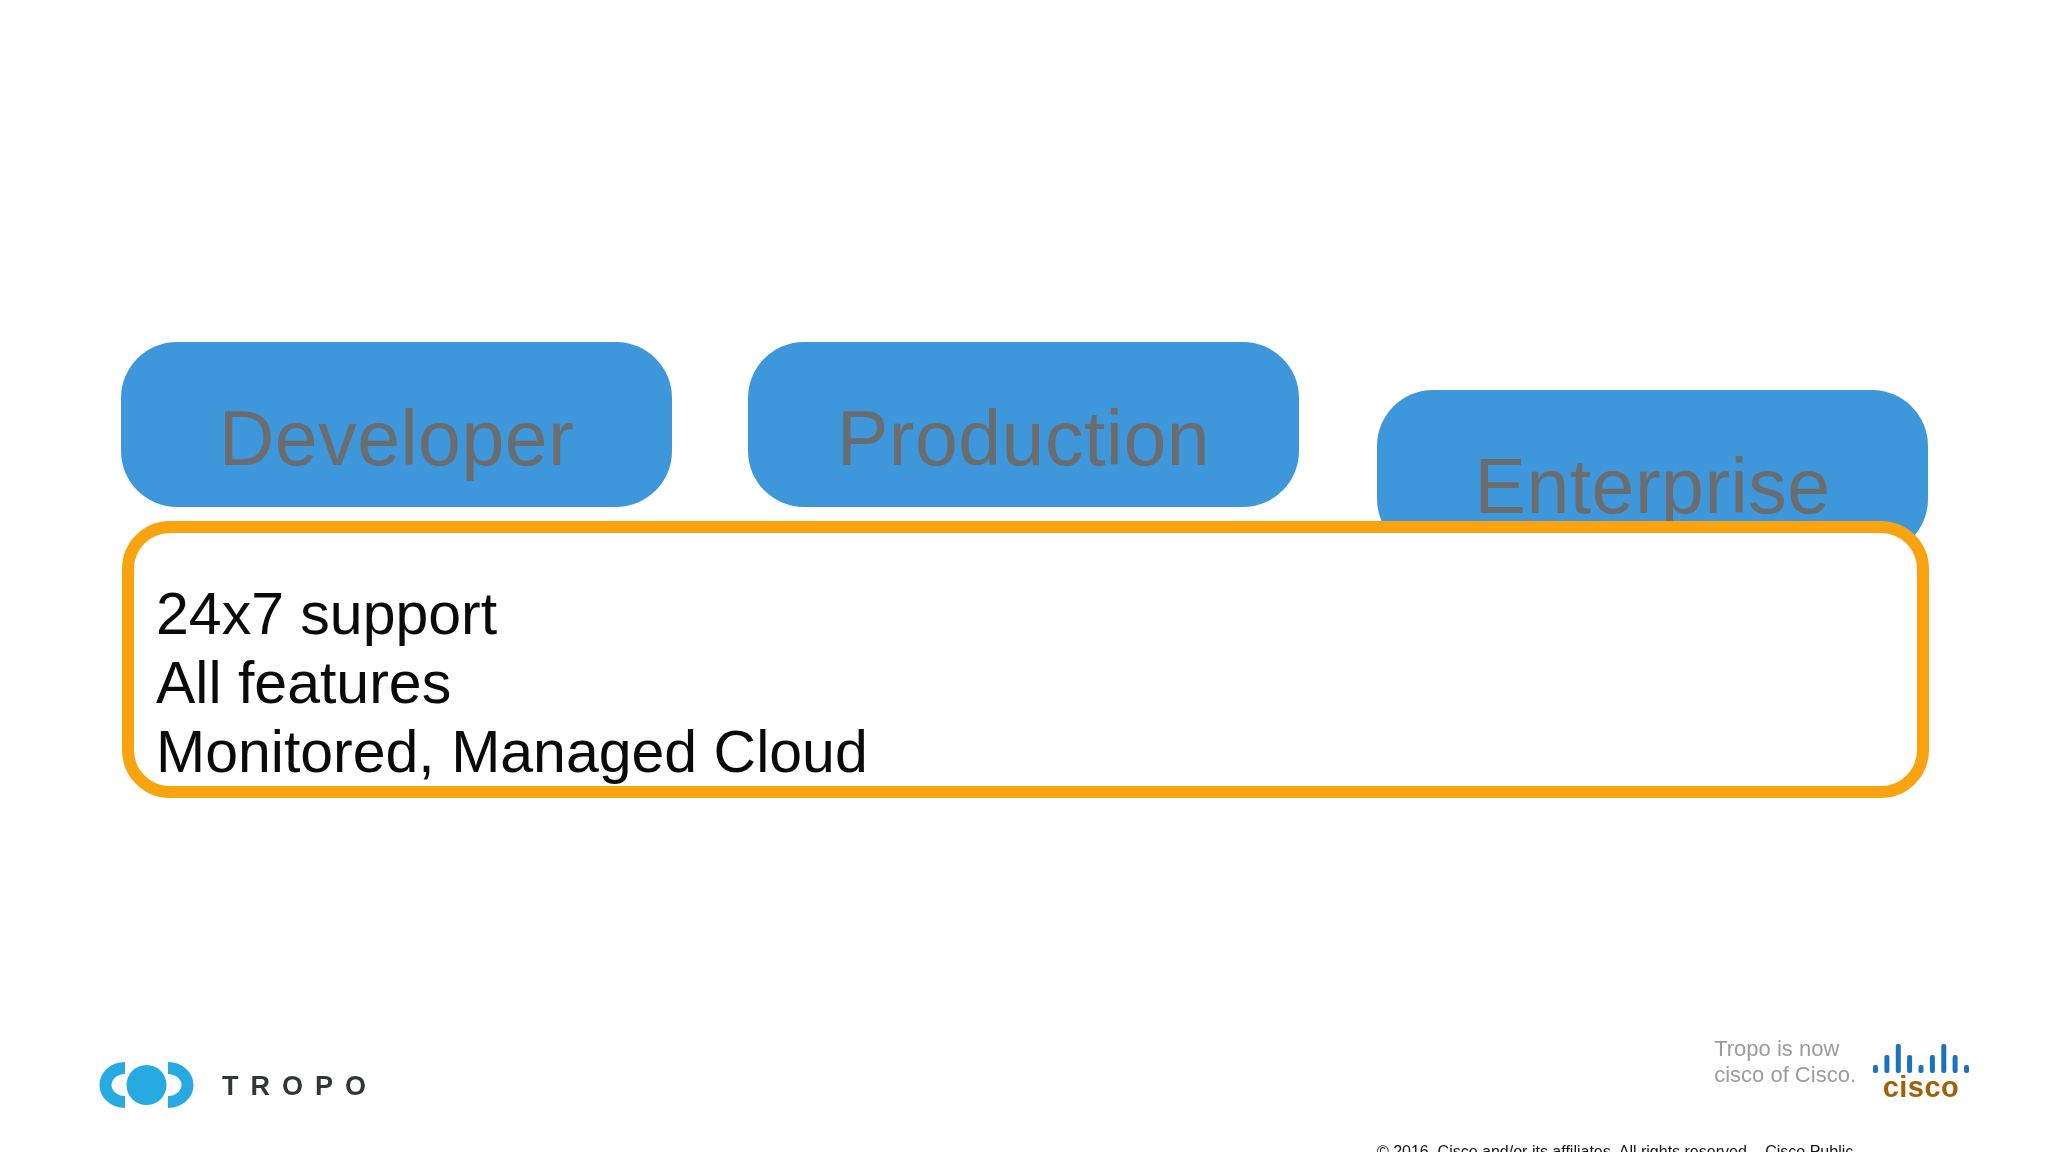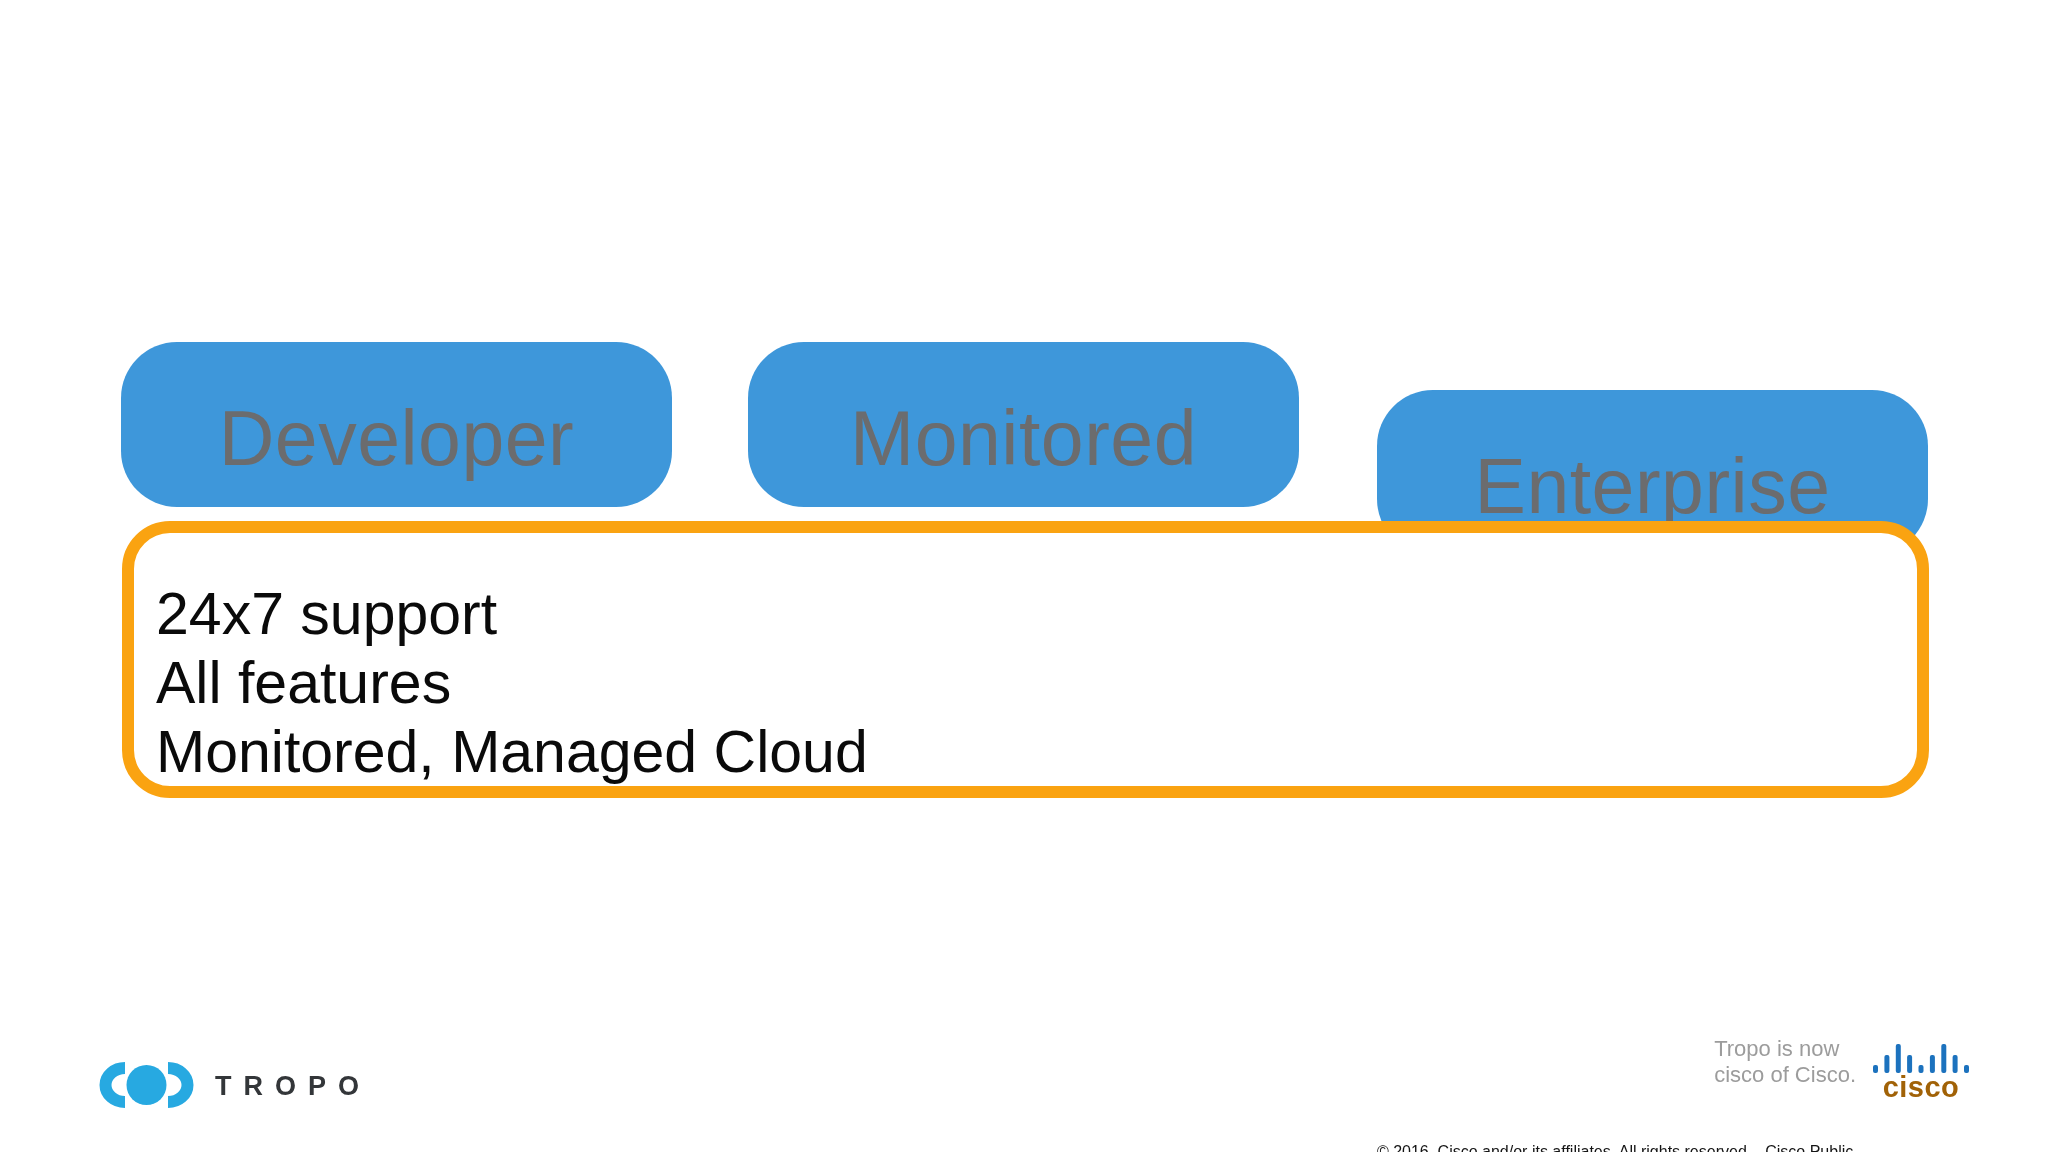--- a/index.html
+++ b/index.html
@@ -33,21 +33,21 @@
     font-size:59px;line-height:69px;color:#0a0a0a;white-space:pre;
   }
 
   
   .tropo-logo{
     position:absolute;left:94px;top:1062px;height:46px;
     display:flex;align-items:center;
   }
   .tropo-logo svg{display:block;}
   .tropo-wordmark{
-    margin-left:16px;
+    margin-left:23px;
     font-size:27px;font-weight:bold;letter-spacing:12px;
     color:#333639;padding-top:2px;
   }
 
   
   .cisco-note{
     position:absolute;right:192px;top:1036px;
     text-align:left;color:#9C9C9C;
     font-size:22px;line-height:26px;
   }
@@ -69,21 +69,21 @@
   }
   .legal .classification{margin-left:14px;}
 </style>
 </head>
 <body>
 
 <div class="tier t0">
   <span>Developer</span>
 </div>
 <div class="tier t1">
-  <span>Monitored</span>
+  <span>Production</span>
 </div>
 <div class="tier t2">
   <span>Enterprise</span>
 </div>
 
 <div class="feature-box">
   <div class="feature-line">24x7 support</div>
   <div class="feature-line">All features</div>
   <div class="feature-line">Monitored, Managed Cloud</div>
 </div>

